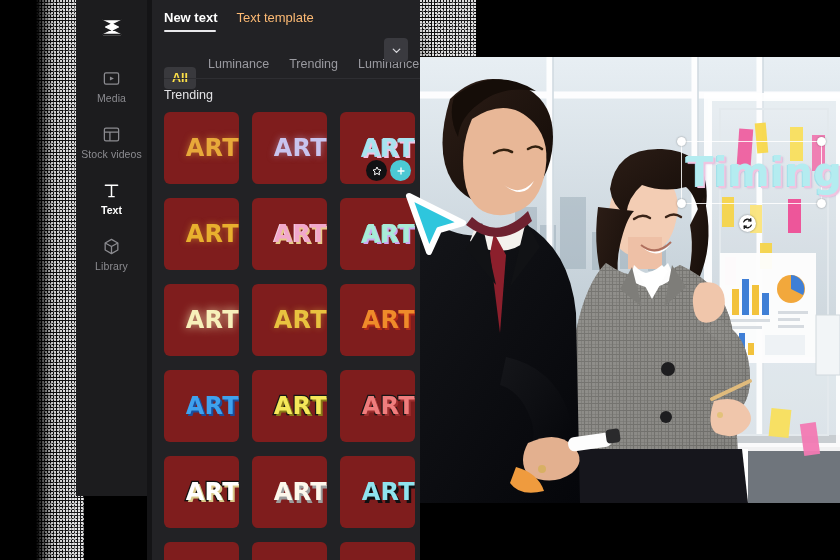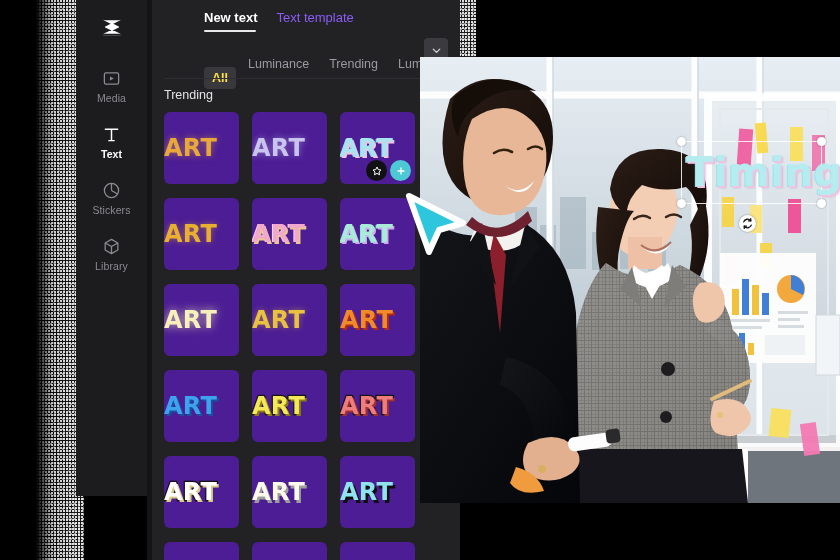--- a/index.html
+++ b/index.html
@@ -41,26 +41,26 @@
     color:#8b8b90;cursor:pointer;user-select:none;
   }
   .rail-item .ri-ico{height:22px;display:flex;align-items:center;justify-content:center;margin-bottom:3px;}
   .rail-item .ri-lb{font-size:10.5px;line-height:11.5px;text-align:center;letter-spacing:.1px;}
   .rail-item.active{color:#fff;}
   .rail-item.active .ri-lb{font-weight:bold;}
 
   
   .panel{
     position:absolute;left:152px;top:0;width:268px;height:560px;
-    background:#222225;overflow:hidden;padding-left:40px;
+    background:#222225;overflow:hidden;
   }
   .panel-divider{position:absolute;left:147px;top:0;width:5px;height:560px;background:#141416;}
 
   .tabs{display:flex;align-items:flex-start;padding:10px 0 0 12px;gap:19px;}
-  .tab{position:relative;font-size:13px;color:#8b5cf6;padding-bottom:9px;cursor:pointer;white-space:nowrap;}
+  .tab{position:relative;font-size:13px;color:#fdba74;padding-bottom:9px;cursor:pointer;white-space:nowrap;}
   .tab.active{color:#fff;font-weight:bold;}
   .tab.active::after{
     content:"";position:absolute;left:0;right:1px;bottom:2px;height:2px;background:#e9e9ec;border-radius:1px;
   }
 
   .chips{display:flex;align-items:center;gap:4px;padding:5px 0 0 12px;position:relative;}
   .chip{
     font-size:12.5px;color:#9a9aa0;padding:4px 8px;border-radius:4px;cursor:pointer;white-space:nowrap;
   }
   .chip.active{background:#39393d;color:#fde047;font-weight:bold;margin-top:28px;}
@@ -72,22 +72,22 @@
 
   .panel-rule{position:absolute;left:12px;right:0;top:78px;height:1px;background:#2e2e32;}
 
   .section-title{position:absolute;left:12px;top:88px;font-size:12.5px;color:#e3e3e6;}
 
   .grid{
     position:absolute;left:12px;top:112px;width:256px;
     display:grid;grid-template-columns:repeat(3,75px);gap:14px 13px;
   }
   .card{
-    position:relative;width:75px;height:72px;border-radius:6px;background:#4c1d95;
-    display:flex;align-items:center;justify-content:flex-start;cursor:pointer;overflow:hidden;
+    position:relative;width:75px;height:72px;border-radius:6px;background:#7f1d1d;
+    display:flex;align-items:center;justify-content:flex-end;cursor:pointer;overflow:hidden;
   }
   .card .art{
     font-size:24px;font-weight:bold;letter-spacing:.3px;line-height:1;
     font-family:"DejaVu Sans","Liberation Sans",sans-serif;
   }
   .card-actions{position:absolute;right:4px;bottom:3px;display:flex;align-items:center;gap:3px;}
   .fav-btn{width:21px;height:21px;border-radius:50%;background:#111113;display:flex;align-items:center;justify-content:center;cursor:pointer;}
   .add-btn{width:21px;height:21px;border-radius:50%;background:#4cc9d4;display:flex;align-items:center;justify-content:center;color:#fff;font-size:15px;line-height:1;cursor:pointer;}
 
   
@@ -131,40 +131,40 @@
     <div class="rail-item">
       <span class="ri-ico">
         <svg width="19" height="19" viewBox="0 0 24 24" fill="none" stroke="currentColor" stroke-width="1.6">
             <rect x="3" y="5" width="18" height="14" rx="2"></rect>
             <path d="M10 9.5l5 2.5-5 2.5z" fill="currentColor" stroke="none"></path>
           </svg>
       </span>
       <span class="ri-lb">Media</span>
     </div>
 
+    <div class="rail-item">
+      <span class="ri-ico">
+        <svg width="19" height="19" viewBox="0 0 24 24" fill="none" stroke="currentColor" stroke-width="1.6">
+            <rect x="3" y="4" width="18" height="16" rx="2"></rect>
+            <path d="M3 9h18M10 9v11"></path>
+          </svg>
+      </span>
+      <span class="ri-lb">Stock videos</span>
+    </div>
 
 
     <div class="rail-item active">
       <span class="ri-ico">
         <svg width="21" height="21" viewBox="0 0 24 24" fill="none" stroke="currentColor" stroke-width="1.7" stroke-linecap="round">
             <path d="M5 6h14M12 6v13M9 19h6"></path>
           </svg>
       </span>
       <span class="ri-lb">Text</span>
     </div>
 
-    <div class="rail-item">
-      <span class="ri-ico">
-        <svg width="19" height="19" viewBox="0 0 24 24" fill="none" stroke="currentColor" stroke-width="1.6">
-            <circle cx="12" cy="12" r="9"></circle>
-            <path d="M12 12V3.2M12 12l7.6 4.4"></path>
-          </svg>
-      </span>
-      <span class="ri-lb">Stickers</span>
-    </div>
 
 
 
 
     <div class="rail-item">
       <span class="ri-ico">
         <svg width="19" height="19" viewBox="0 0 24 24" fill="none" stroke="currentColor" stroke-width="1.6" stroke-linejoin="round">
             <path d="M12 3l8 4.5v9L12 21l-8-4.5v-9z"></path>
             <path d="M4 7.5l8 4.5 8-4.5M12 12v9"></path>
           </svg>

